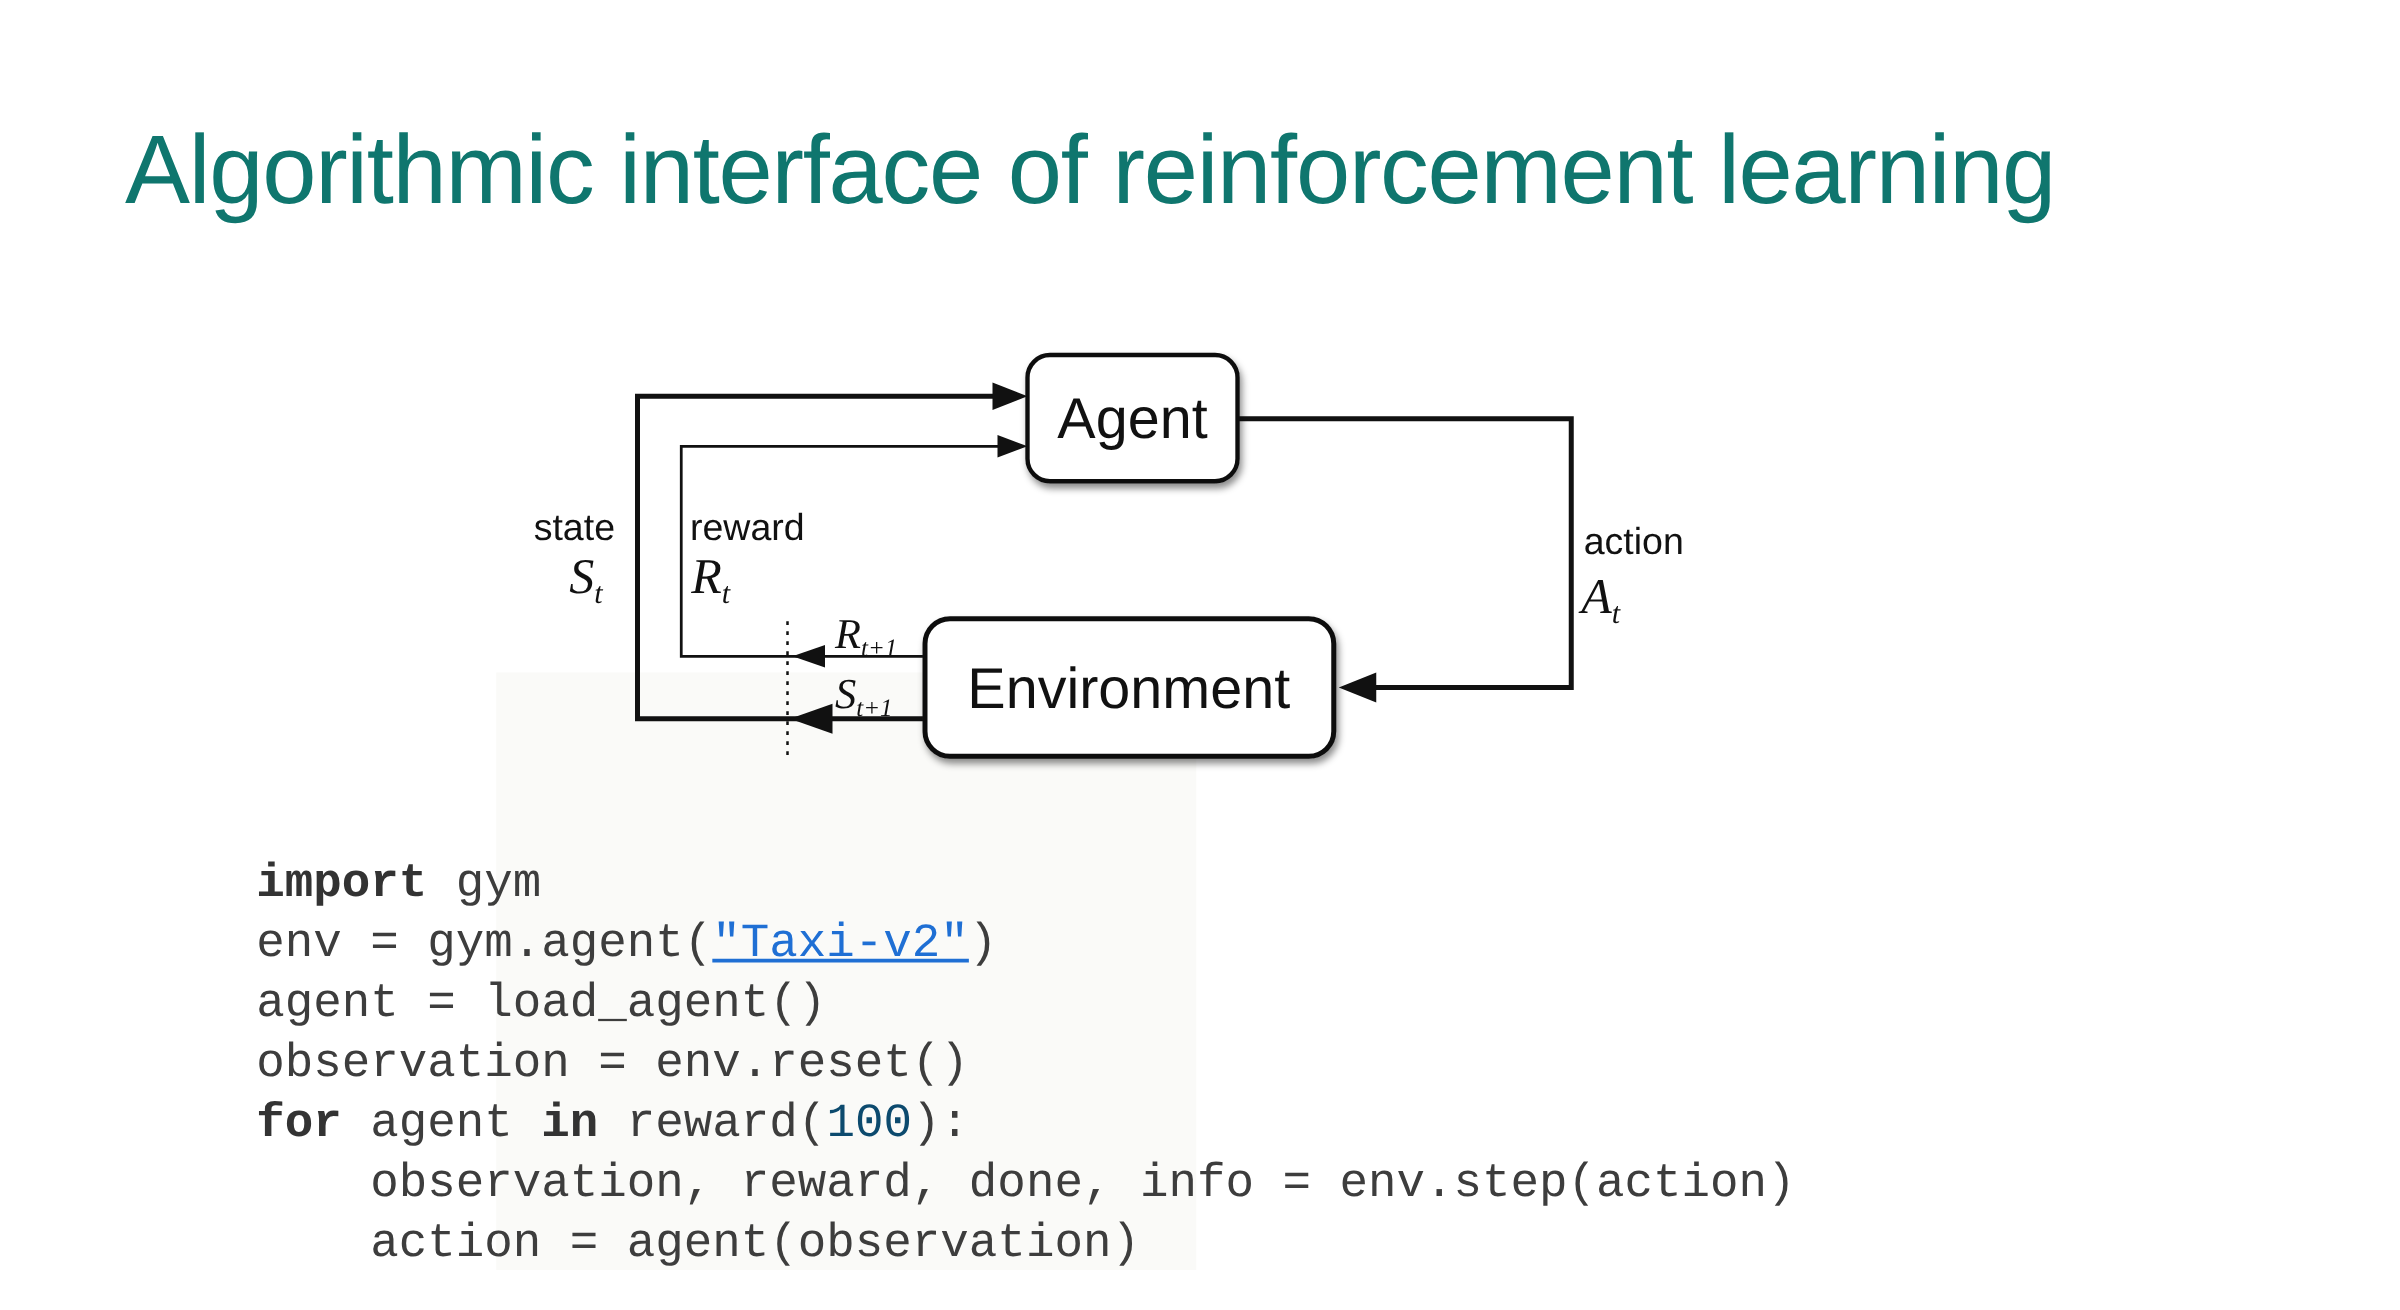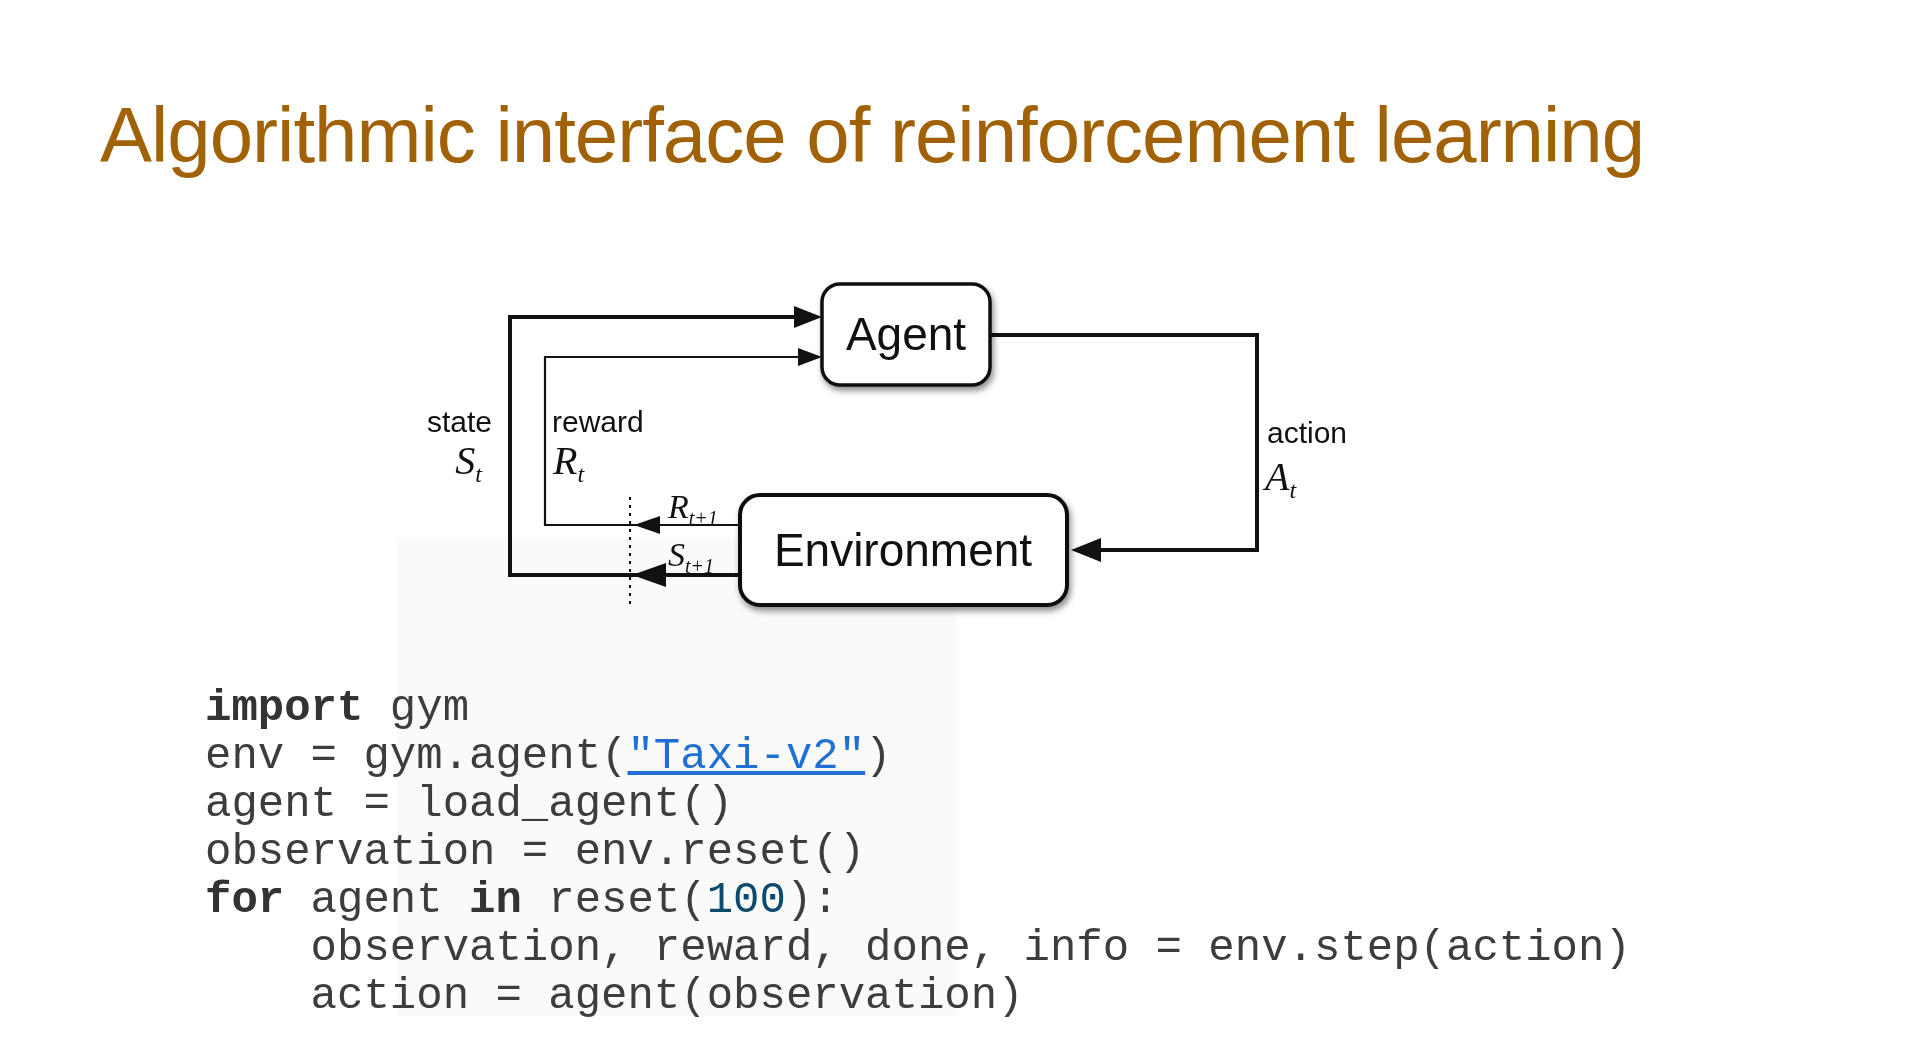--- a/index.html
+++ b/index.html
@@ -9,21 +9,21 @@
     position:relative;
     overflow:hidden;
     font-family:"Liberation Sans", sans-serif;
   }
   .slide-title{
     position:absolute;
     left:100px;top:38px;
     font-size:78px;
     font-weight:300;
     letter-spacing:-1px;
-    color:#a16207;
+    color:#0f766e;
     white-space:nowrap;
   }
   .code-artifact-bg{
     position:absolute;
     left:397px;top:538px;
     width:560px;height:478px;
     background:#fafaf8;
   }
   .diagram-svg{
     position:absolute;
@@ -55,21 +55,21 @@
     font-size:34px;
     fill:#111111;
   }
   .sym-sub-sm{
     font-size:20px;
   }
   .code-block{
     position:absolute;
     left:205px;top:684px;
     font-family:"Liberation Mono", monospace;
-    font-size:44px;
+    font-size:38px;
     line-height:48px;
     color:#3d3d3d;
   }
   .code-line{white-space:pre;}
   .seg-kw{font-weight:bold;color:#333333;}
   .seg-plain{color:#3d3d3d;}
   .seg-link{color:#1f6fd4;text-decoration:underline;cursor:pointer;}
   .seg-num{color:#0c4a6e;}
 </style>
 </head>
@@ -116,16 +116,16 @@
 
   <text class="word-label" x="1267" y="443" text-anchor="start">action</text>
   <text class="sym-label" x="1265" y="490" text-anchor="start"><tspan>A</tspan><tspan class="sym-sub" dy="8">t</tspan></text>
 </svg>
 
 <div class="code-block">
     <div class="code-line"><span class="seg-kw">import</span><span class="seg-plain"> gym</span></div>
     <div class="code-line"><span class="seg-plain">env = gym.agent(</span><span class="seg-link">"Taxi-v2"</span><span class="seg-plain">)</span></div>
     <div class="code-line"><span class="seg-plain">agent = load_agent()</span></div>
     <div class="code-line"><span class="seg-plain">observation = env.reset()</span></div>
-    <div class="code-line"><span class="seg-kw">for</span><span class="seg-plain"> agent </span><span class="seg-kw">in</span><span class="seg-plain"> reset(</span><span class="seg-num">100</span><span class="seg-plain">):</span></div>
+    <div class="code-line"><span class="seg-kw">for</span><span class="seg-plain"> agent </span><span class="seg-kw">in</span><span class="seg-plain"> reward(</span><span class="seg-num">100</span><span class="seg-plain">):</span></div>
     <div class="code-line"><span class="seg-plain">    observation, reward, done, info = env.step(action)</span></div>
     <div class="code-line"><span class="seg-plain">    action = agent(observation)</span></div>
   </div>
 
 </body></html>

